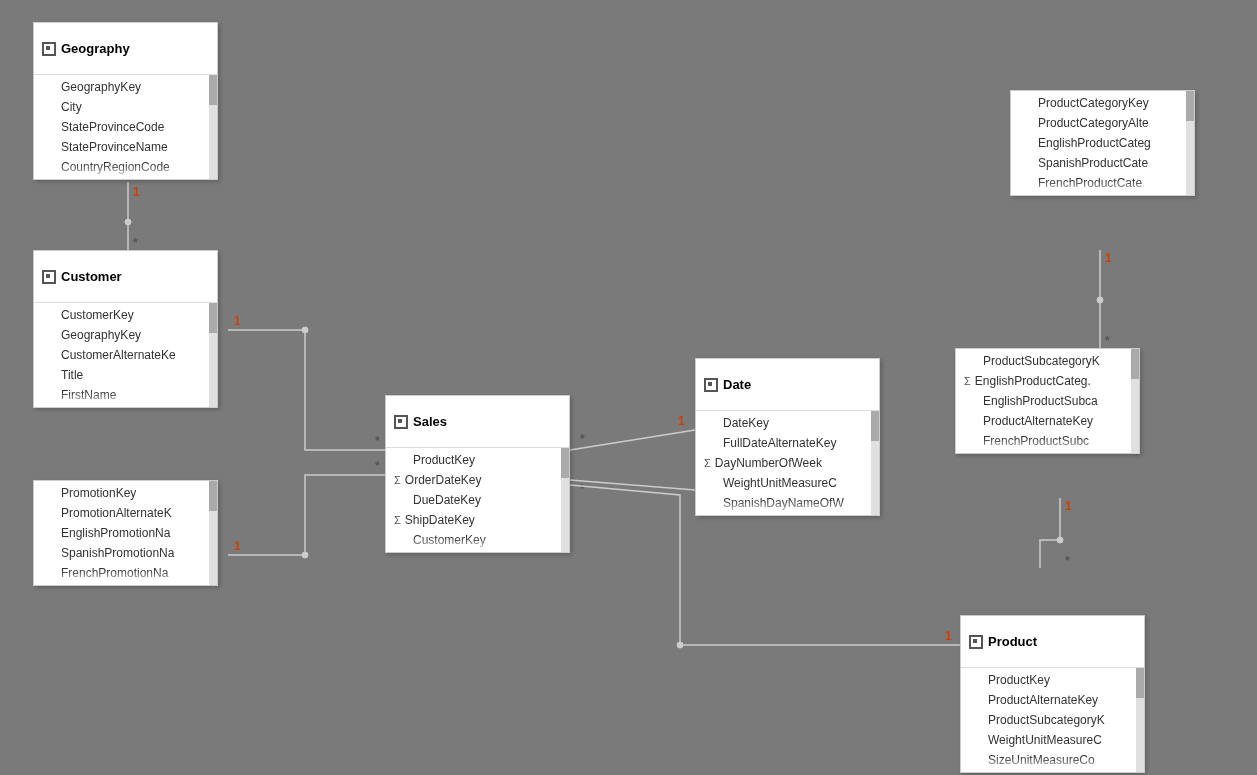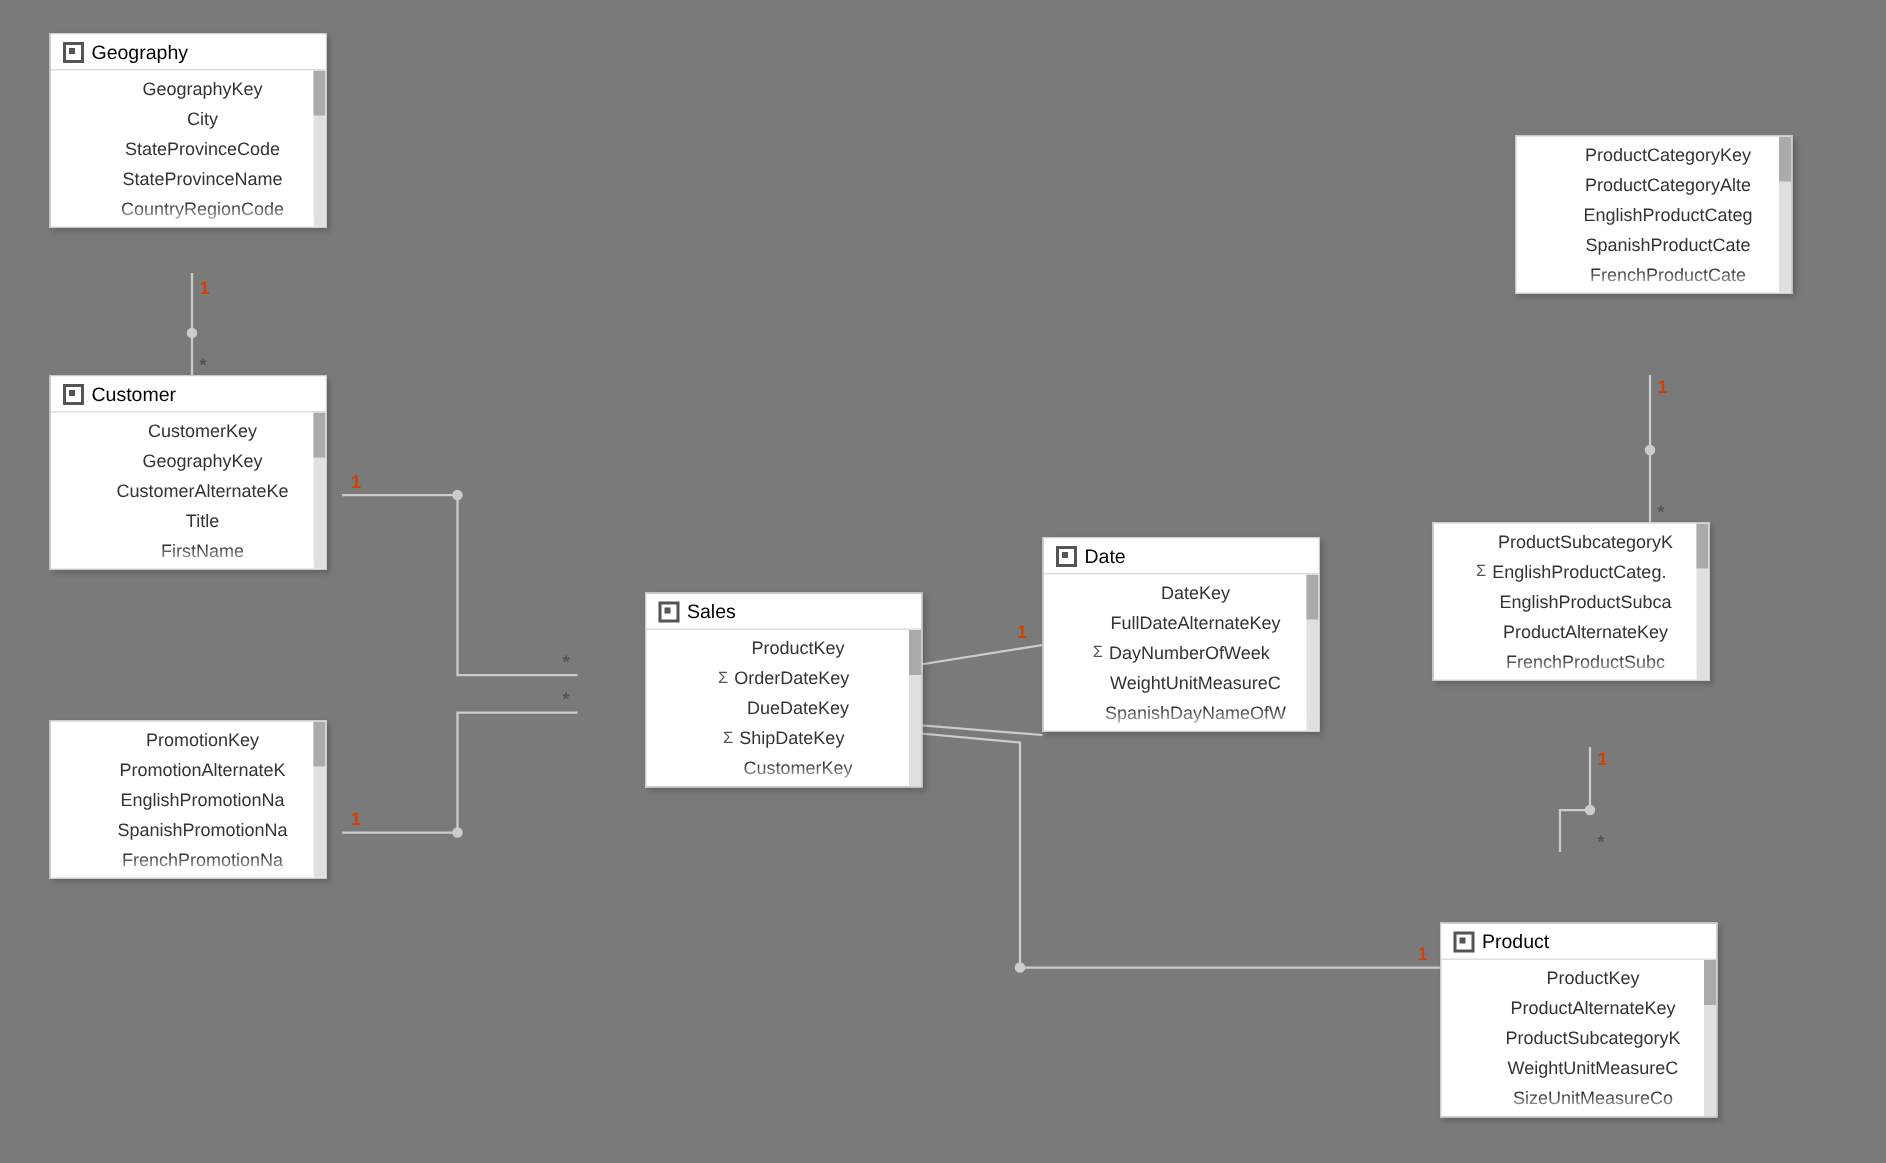--- a/index.html
+++ b/index.html
@@ -24,22 +24,22 @@
       border: 1px solid #ccc;
       min-width: 185px;
       max-width: 200px;
       font-size: 12px;
       box-shadow: 2px 2px 4px rgba(0,0,0,0.2);
     }
 
     .table-header {
       background: #fff;
       border-bottom: 1px solid #ddd;
-      padding: 4px 8px;
-      font-weight: normal;
+      padding: 18px 8px;
+      font-weight: bold;
       font-size: 13px;
       display: flex;
       align-items: center;
       gap: 5px;
     }
 
     .table-icon {
       display: inline-block;
       width: 14px;
       height: 14px;
@@ -64,21 +64,20 @@
 
     .table-row-item {
       padding: 3px 8px;
       color: #333;
       white-space: nowrap;
       overflow: hidden;
       text-overflow: ellipsis;
       display: flex;
       align-items: center;
       gap: 4px;
-      justify-content: center;
     }
 
     .sigma-icon {
       font-style: normal;
       color: #555;
       font-size: 11px;
     }
 
     .scrollbar {
       position: absolute;
@@ -263,21 +262,21 @@
         <div class="table-row-item">
           <span style="width: 15px; display: inline-block;"></span>
           <span>FrenchPromotionNa</span>
         </div>
         <div class="scrollbar">
           <div class="scrollbar-thumb"></div>
         </div>
         <div class="fade-bottom"></div>
       </div>
     </div>
-    <div class="table-card" style="left: 385px; top: 395px; margin-left: 45px;">
+    <div class="table-card" style="left: 385px; top: 395px;">
       <div class="table-header">
         <span class="table-icon"></span>
         <span>Sales</span>
       </div>
       <div class="table-body">
         <div class="table-row-item">
           <span style="width: 15px; display: inline-block;"></span>
           <span>ProductKey</span>
         </div>
         <div class="table-row-item">

